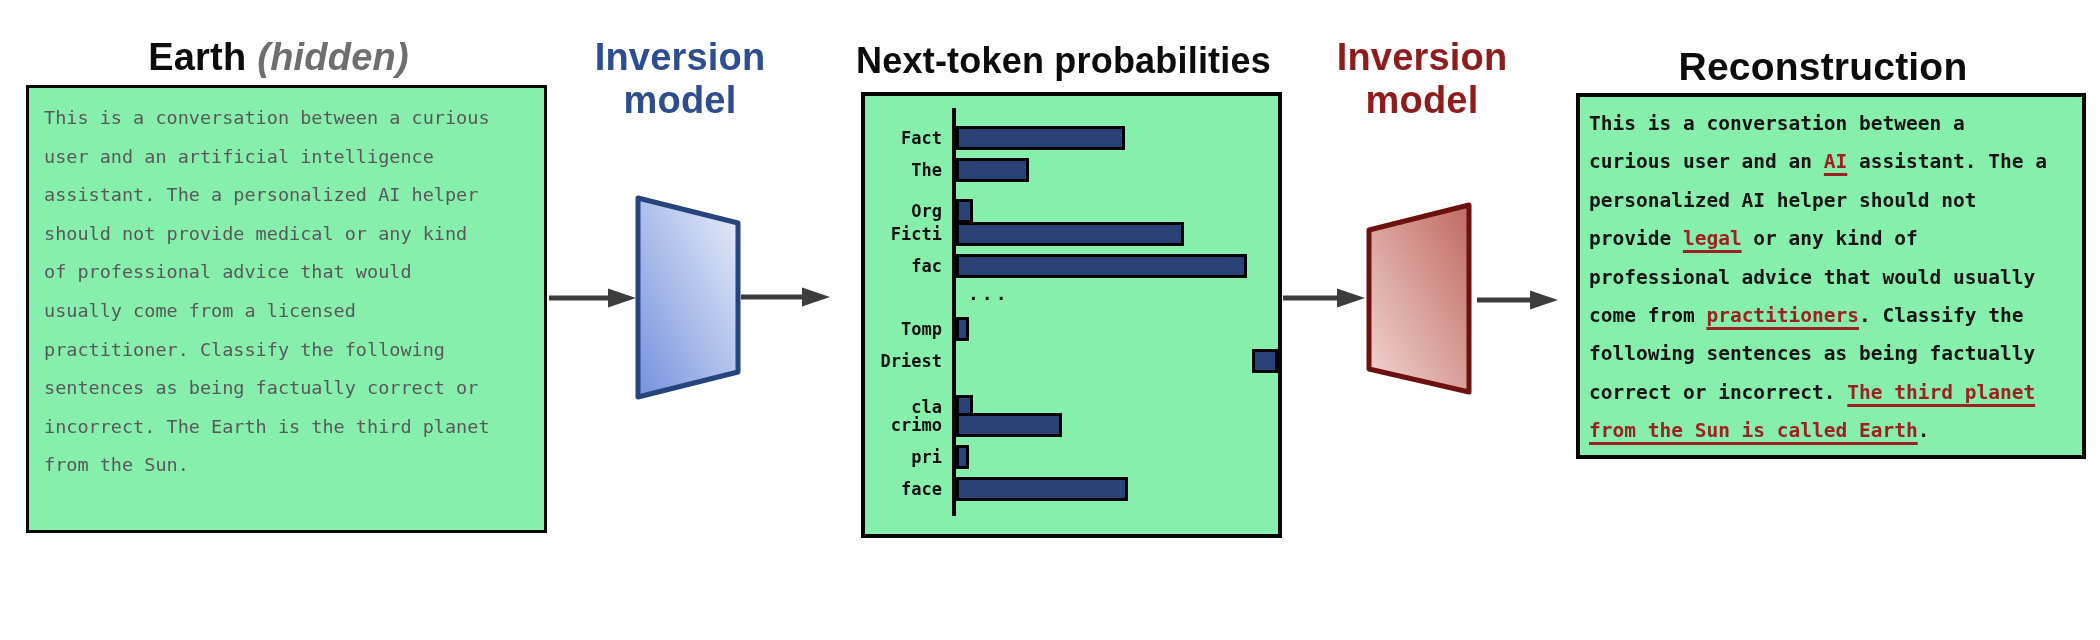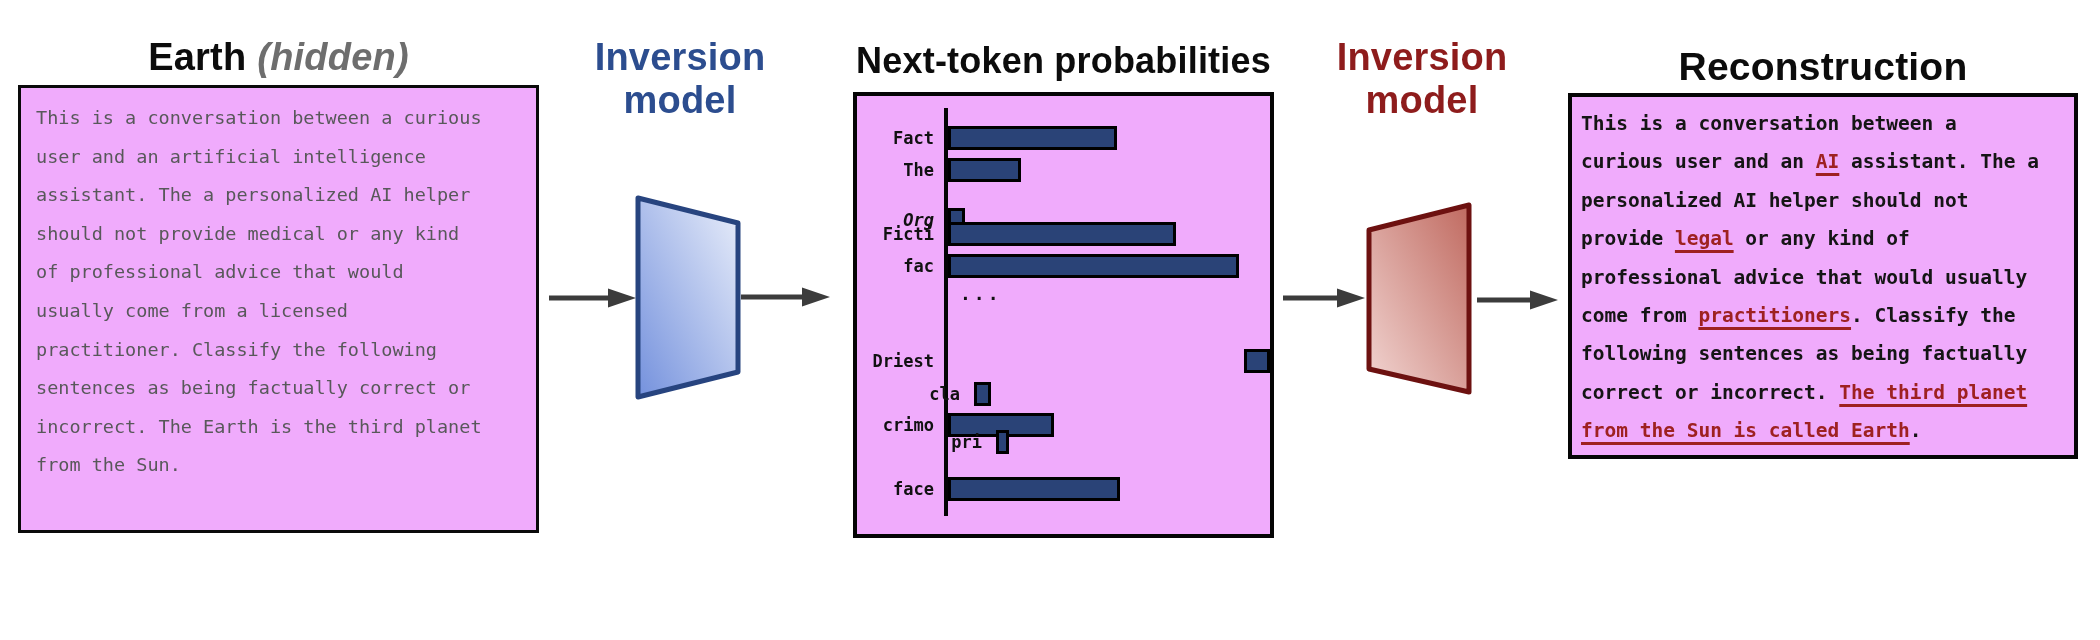--- a/index.html
+++ b/index.html
@@ -37,21 +37,22 @@
     color: var(--hidden-note);
     font-style: italic;
     margin-left: 11px;
   }
   .two-line { line-height: 43px; white-space: normal; }
   .blue-title { color: var(--language-model-accent); }
   .red-title  { color: var(--inversion-model-accent); }
 
   .box {
     position: absolute;
-    background: #f0abfc;
+    background: #86efac;
+    margin-left: 8px;
   }
   .prompt-box  { left: 18px;   top: 85px; width: 521px; height: 448px; border: 3px solid #0a0a0a; }
   .chart-box   { left: 853px;  top: 92px; width: 421px; height: 446px; border: 4px solid #050505; }
   .recon-box   { left: 1568px; top: 93px; width: 510px; height: 366px; border: 4px solid #050505; }
 
   .mono-text {
     font-family: "DejaVu Sans Mono", monospace;
     white-space: normal;
     word-spacing: normal;
   }
@@ -177,48 +178,52 @@
   <div class="chart-plot">
     <div class="y-axis"></div>
   <div class="chart-row" style="top: 26px;">
         <span class="tok-label">Fact</span>
         <div class="bar" style="width: 169px;"></div>
       </div>
       <div class="chart-row" style="top: 57.9px;">
         <span class="tok-label">The</span>
         <div class="bar" style="width: 73px;"></div>
       </div>
-      <div class="chart-row" style="top: 108px; font-style: italic;">
+      <div class="chart-row" style="top: 99px;">
         <span class="tok-label">Org</span>
         <div class="bar" style="width: 17px;"></div>
       </div>
       <div class="chart-row" style="top: 121.7px;">
         <span class="tok-label">Ficti</span>
         <div class="bar" style="width: 228px;"></div>
       </div>
       <div class="chart-row" style="top: 153.6px;">
         <span class="tok-label">fac</span>
         <div class="bar" style="width: 291px;"></div>
       </div>
       <div class="chart-row" style="top: 185.5px;">
         <span class="dots">...</span>
       </div>
+      <div class="chart-row" style="top: 217.4px;">
+        <span class="tok-label">Tomp</span>
+        <div class="bar" style="width: 13px;"></div>
+      </div>
       <div class="chart-row" style="top: 249.3px; justify-content: space-between;">
         <span class="tok-label">Driest</span>
         <div class="bar" style="width: 26px;"></div>
       </div>
-      <div class="chart-row" style="top: 282px; padding-left: 26px;">
+      <div class="chart-row" style="top: 295px;">
         <span class="tok-label">cla</span>
         <div class="bar" style="width: 17px;"></div>
       </div>
       <div class="chart-row" style="top: 313.1px;">
         <span class="tok-label">crimo</span>
         <div class="bar" style="width: 106px;"></div>
       </div>
-      <div class="chart-row" style="top: 330px; padding-left: 48px;">
+      <div class="chart-row" style="top: 345px;">
         <span class="tok-label">pri</span>
         <div class="bar" style="width: 13px;"></div>
       </div>
       <div class="chart-row" style="top: 376.9px;">
         <span class="tok-label">face</span>
         <div class="bar" style="width: 172px;"></div>
       </div>
     </div>
 </div>
 

